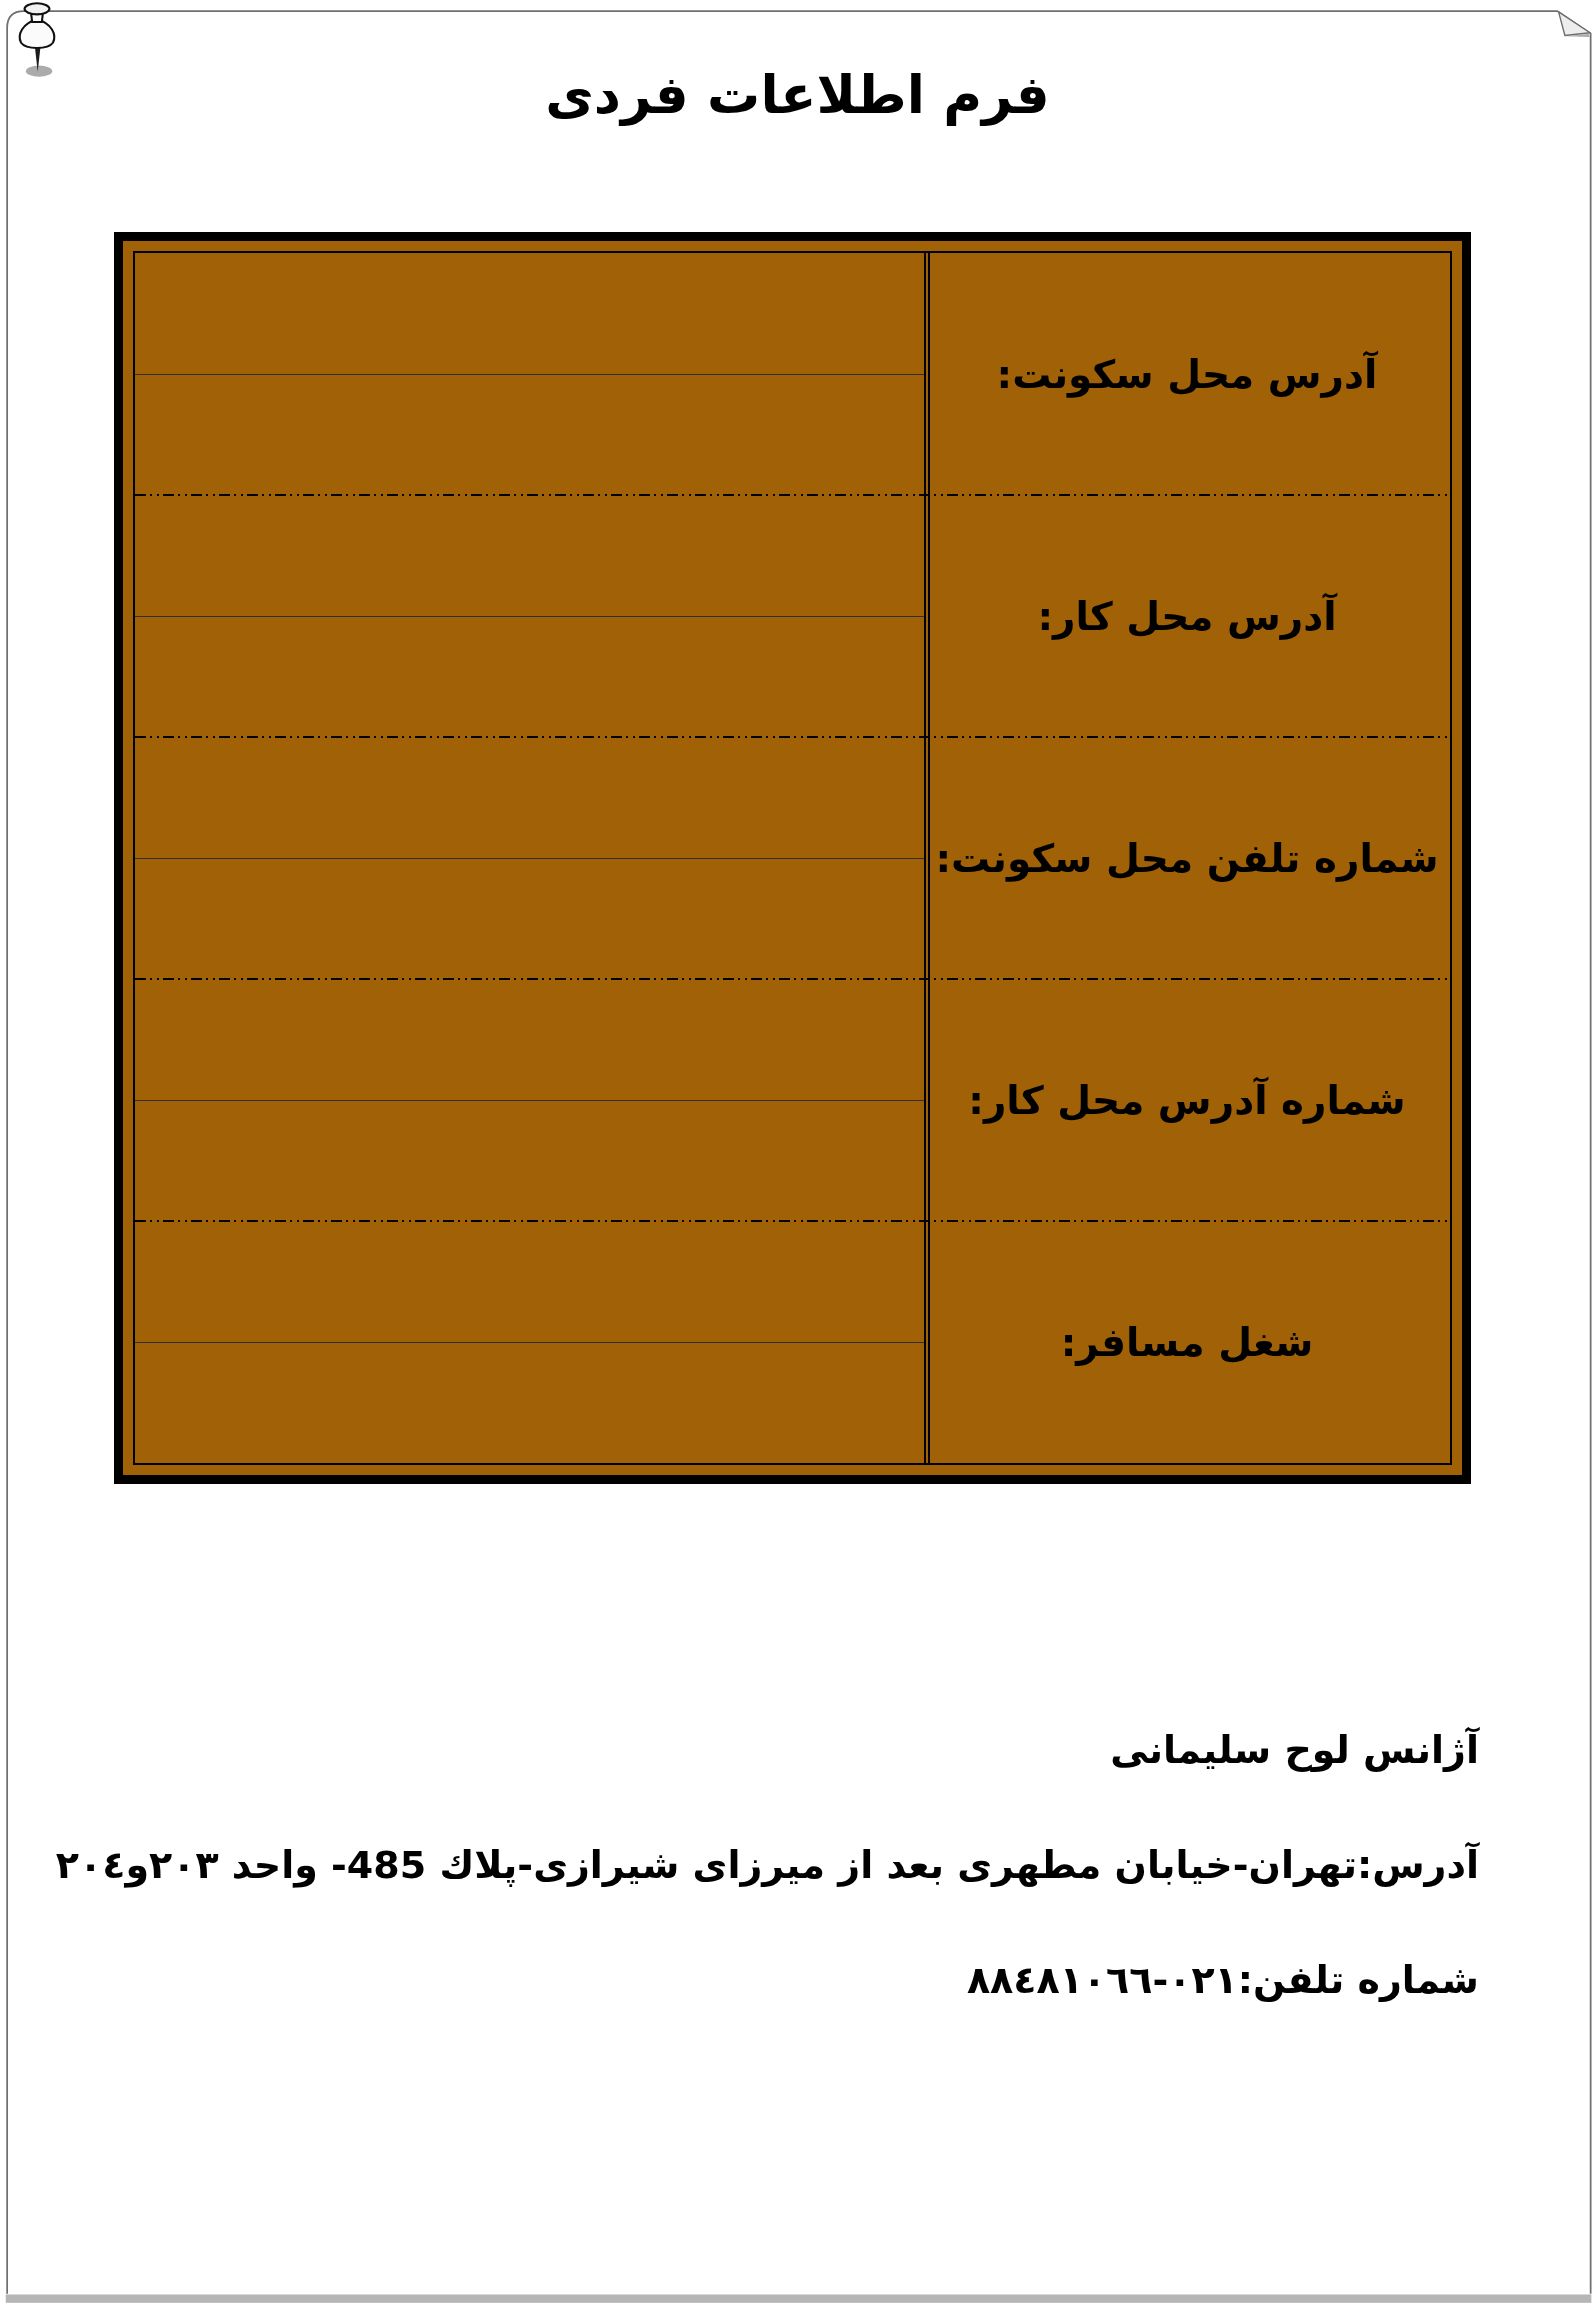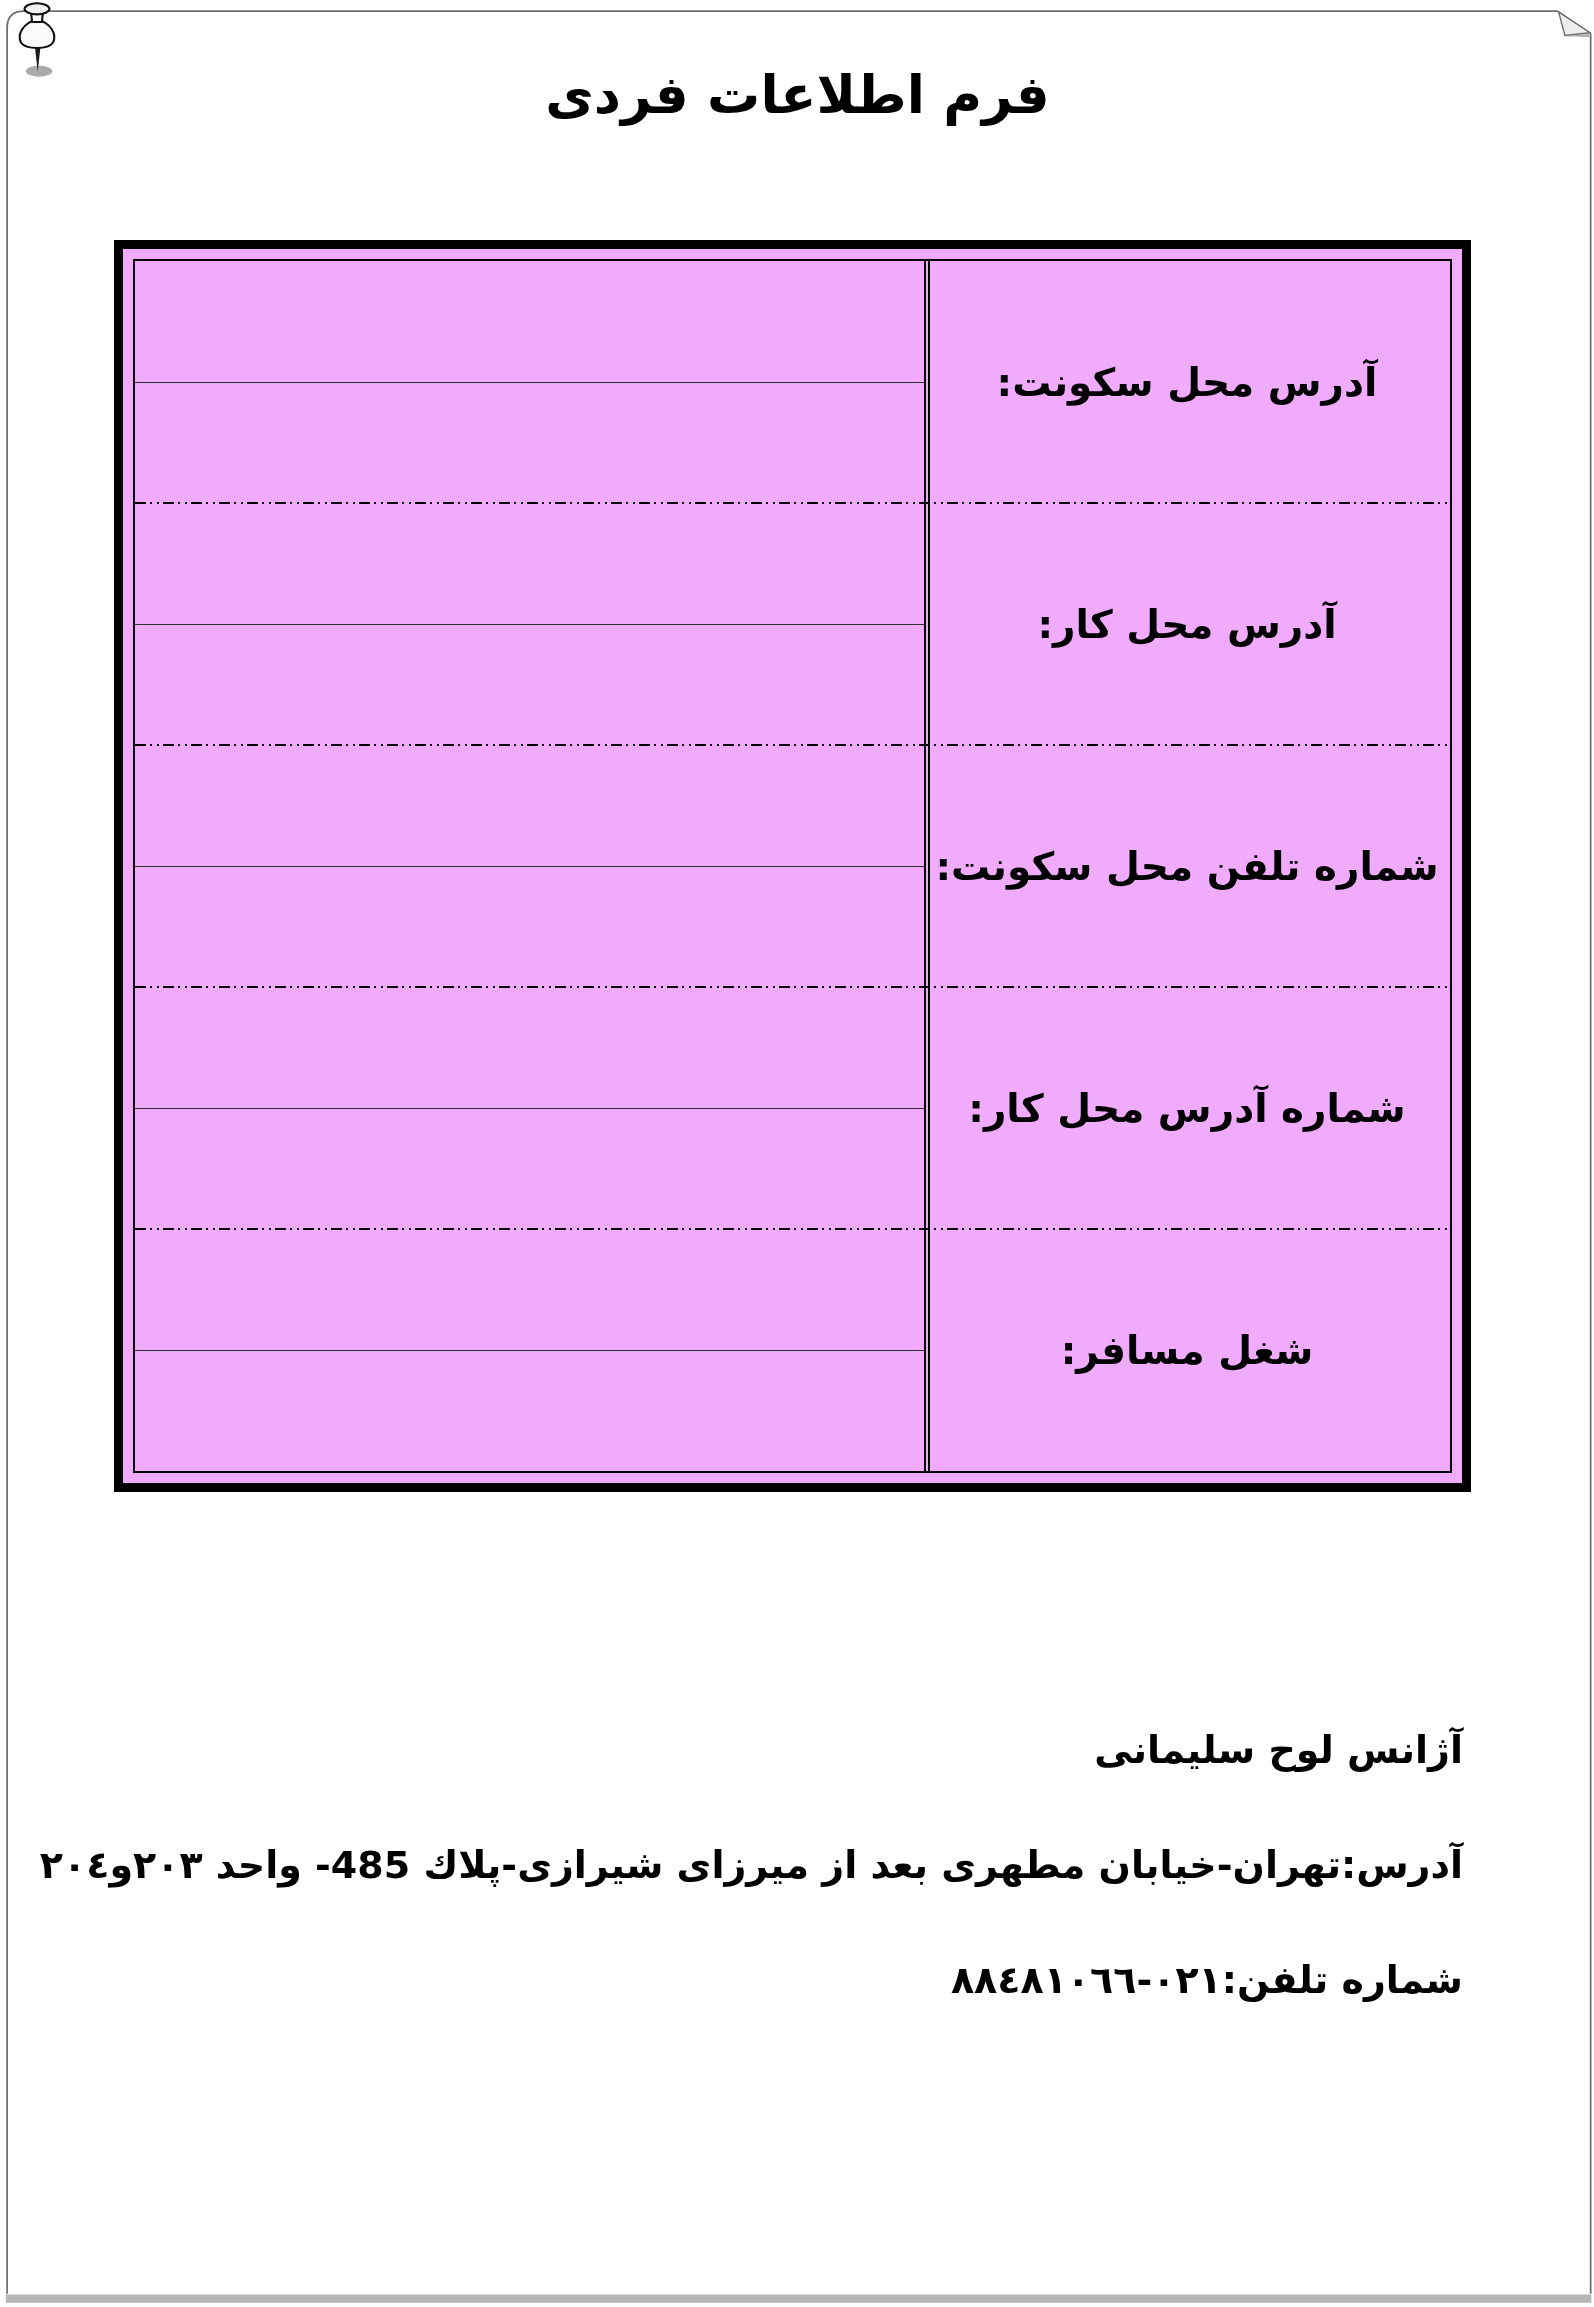--- a/index.html
+++ b/index.html
@@ -17,26 +17,26 @@
   
   .page-title{
     position:absolute;top:64px;left:0;width:100%;
     text-align:center;
     font-size:53px;font-weight:bold;
     direction:rtl;
     letter-spacing:0.7px;
   }
   
   .form-table{
-    position:absolute;left:114px;top:240px;
+    position:absolute;left:114px;top:232px;
     width:1357px;height:1252px;
     box-sizing:border-box;
     border:9px solid #000;
     padding:10px;
-    background:#f0abfc;
+    background:#a16207;
   }
   .form-table-inner{
     box-sizing:border-box;
     width:100%;height:100%;
     border:2.1px solid #000;
     position:relative;
   }
   .rows{position:absolute;inset:0;display:flex;flex-direction:column;}
   .form-row{flex:1 1 0;position:relative;}
   
@@ -65,21 +65,21 @@
   }
   
   .col-divider{
     position:absolute;top:0;bottom:0;left:60%;
     width:2.1px;
     border-left:2.1px solid #000;border-right:2.1px solid #000;
     background:transparent;z-index:1;
   }
   
   .footer{
-    position:absolute;top:1713px;right:132px;
+    position:absolute;top:1713px;right:116px;
     direction:rtl;text-align:right;
     font-size:38px;font-weight:bold;
     white-space:nowrap;
   }
   .footer p{margin:0;line-height:75px;}
   .footer p + p{margin-top:40px;}
   .phone-number{direction:ltr;unicode-bidi:embed;display:inline-block;margin-inline-start:26.5px;}
 </style>
 </head>
 <body>

